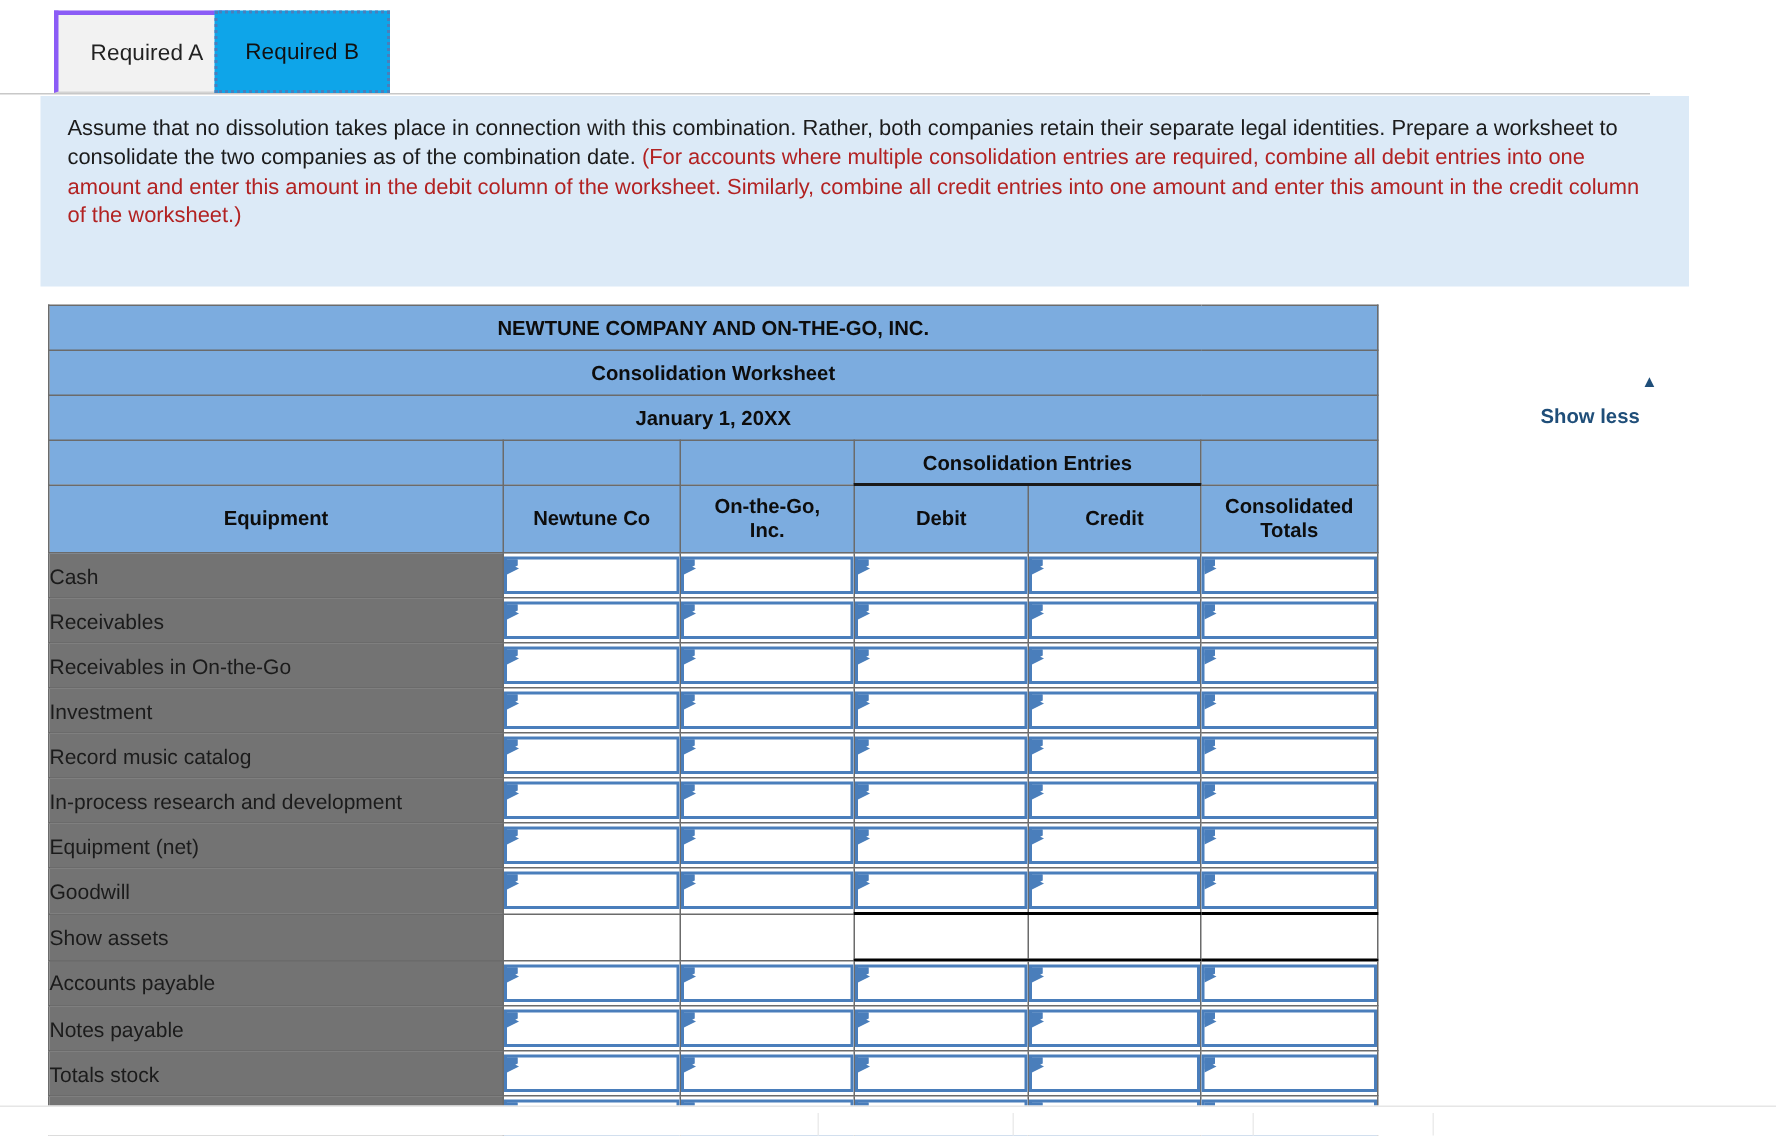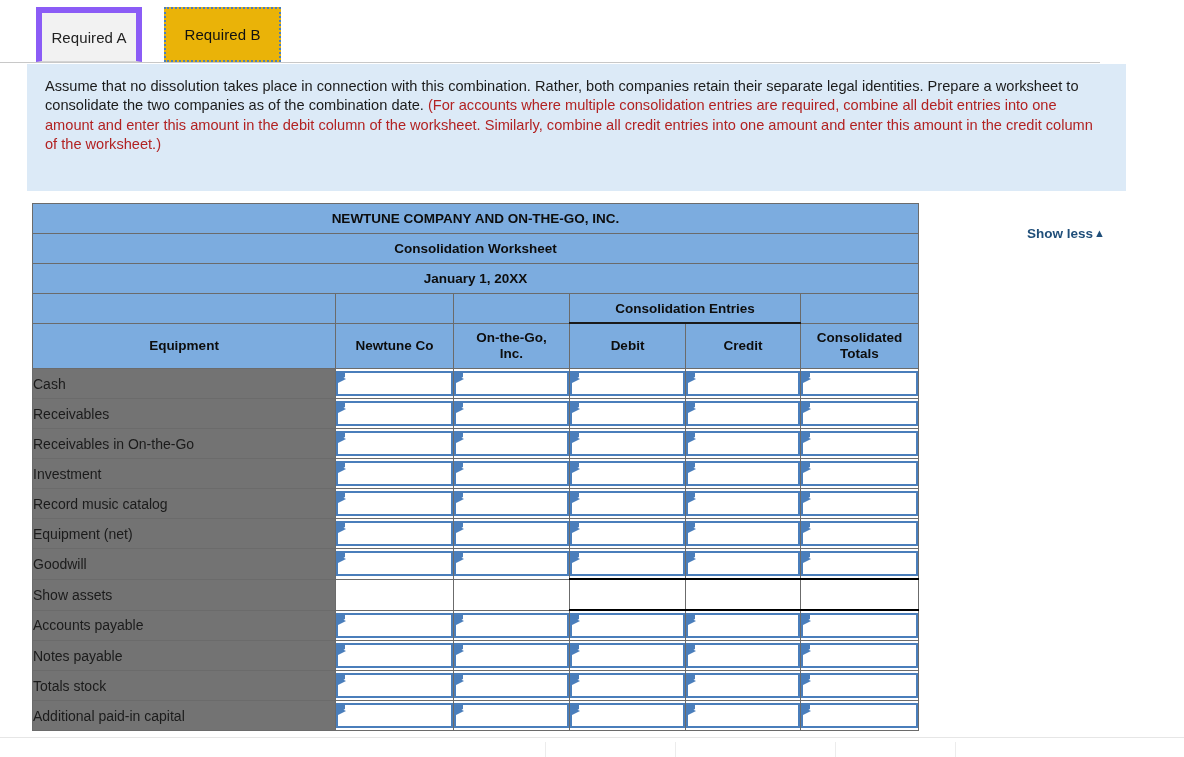--- a/index.html
+++ b/index.html
@@ -17,28 +17,28 @@
     box-sizing:border-box;
   }
   .tab{
     position:absolute;top:7px;height:55px;
     box-sizing:border-box;
     display:flex;align-items:center;justify-content:center;
     font-size:15px;color:#222;
     letter-spacing:.1px;
   }
   #tab-required-a{
-    left:36px;width:106px;
+    left:36px;width:124px;
     background:#f2f2f2;
-    border:6px solid #8b5cf6;
+    border:3px solid #8b5cf6;
     border-bottom:1px solid #d4d4d4;
   }
   #tab-required-b{
-    left:164px;width:117px;
-    background:#eab308;
+    left:143px;width:117px;
+    background:#0ea5e9;
     border:2px dotted #4a7ebb;
     color:#111;
     justify-content:center;
   }
   #tabs-underline{
     position:absolute;left:0;top:62px;width:1100px;height:1px;
     background:#c8c8c8;
   }
 
   
@@ -55,20 +55,21 @@
     margin:0;
   }
   .redtext{color:#b22222;}
   #show-less-row{
     position:absolute;right:21px;top:162px;
     display:flex;align-items:center;gap:1px;
   }
   #show-less-link{
     font-size:13.5px;font-weight:bold;color:#1f4e79;
     cursor:pointer;
+    margin-top:44px;
   }
   #show-less-caret{
     font-size:11px;color:#1f4e79;line-height:13px;
   }
 
   
   #worksheet{
     position:absolute;left:32px;top:203px;
     width:886px;
     border-collapse:collapse;
@@ -312,20 +313,38 @@
           <div class="cellbox"></div>
         </td>
         <td class="input-cell">
           <div class="cellbox"></div>
         </td>
         <td class="input-cell">
           <div class="cellbox"></div>
         </td>
       </tr>
       <tr>
+        <td class="acct-cell">In-process research and development</td>
+        <td class="input-cell">
+          <div class="cellbox"></div>
+        </td>
+        <td class="input-cell">
+          <div class="cellbox"></div>
+        </td>
+        <td class="input-cell">
+          <div class="cellbox"></div>
+        </td>
+        <td class="input-cell">
+          <div class="cellbox"></div>
+        </td>
+        <td class="input-cell">
+          <div class="cellbox"></div>
+        </td>
+      </tr>
+      <tr>
         <td class="acct-cell">Equipment (net)</td>
         <td class="input-cell">
           <div class="cellbox"></div>
         </td>
         <td class="input-cell">
           <div class="cellbox"></div>
         </td>
         <td class="input-cell">
           <div class="cellbox"></div>
         </td>

